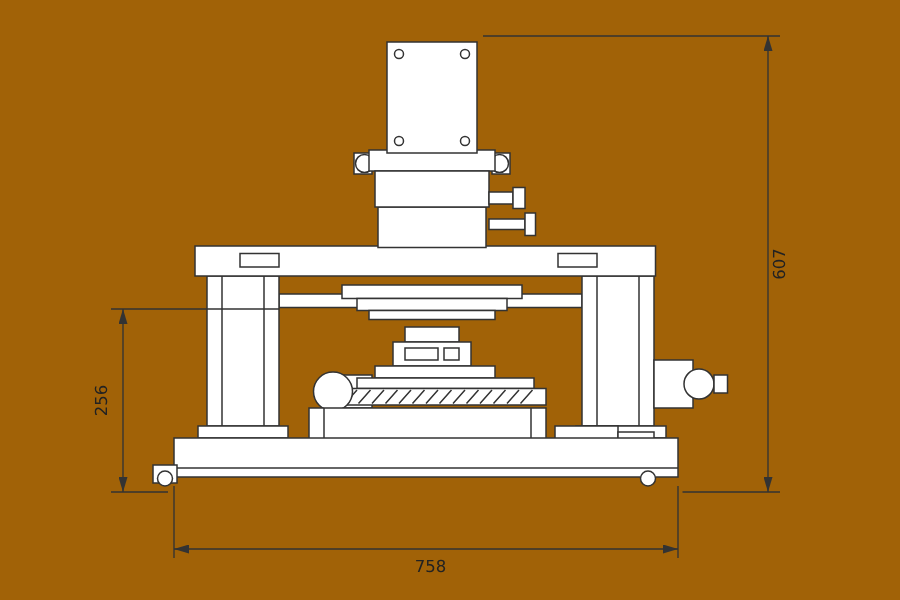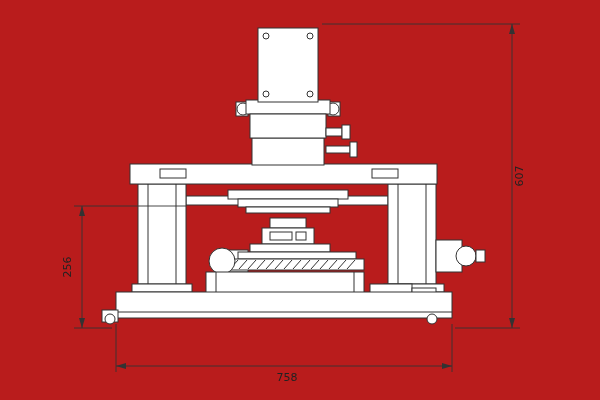--- a/index.html
+++ b/index.html
@@ -1,20 +1,20 @@
 <!DOCTYPE html>
 <html><head>
 <meta charset="utf-8">
 <style>
   html, body { margin: 0; padding: 0; background: #ffffff; }
   .canvas {
     position: relative;
     width: 600px;
     height: 400px;
-    background: #b91c1c;
+    background: #a16207;
     overflow: hidden;
     font-family: "DejaVu Sans", sans-serif;
   }
   svg { display: block; }
   .fw { fill: #ffffff; stroke: #333333; stroke-width: 1; }
   .ln { fill: none; stroke: #333333; stroke-width: 1; }
   .dim { fill: none; stroke: #333333; stroke-width: 0.9; }
   .dim-label {
     font-family: "DejaVu Sans", sans-serif;
     font-size: 11px;

